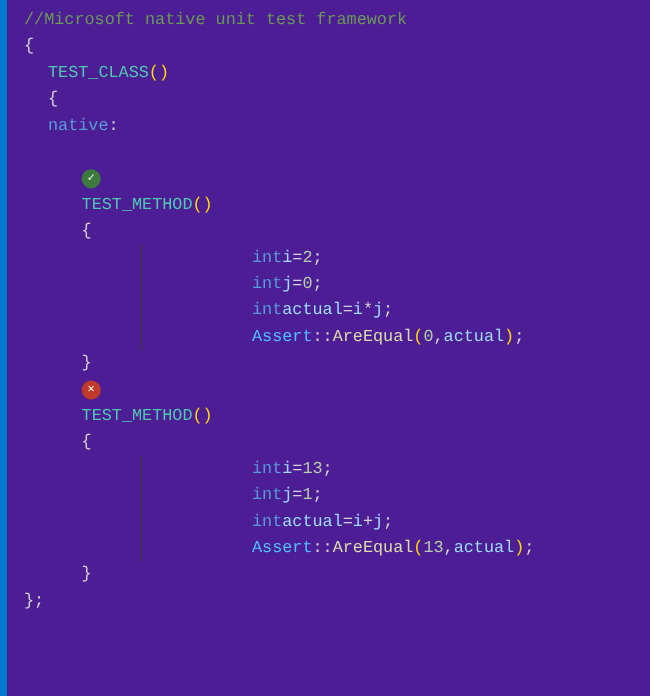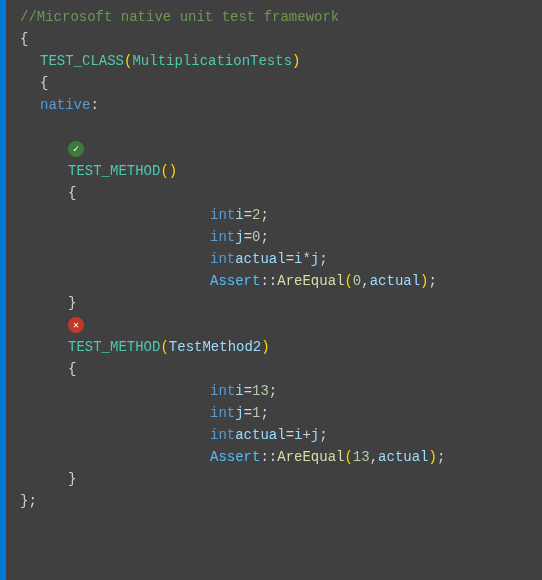--- a/index.html
+++ b/index.html
@@ -69,34 +69,33 @@
       position: relative;
     }
   </style>
 </head>
 <body>
 
 <div class="editor">
 
   <div style="width:6px; background:#0078d4; flex-shrink:0;"></div>
 
-  <div style="flex:1; background:#404040; padding: 6px 0 6px 6px; overflow:auto;">
+  <div style="flex:1; background:#4c1d95; padding: 6px 0 6px 6px; overflow:auto;">
 
     <div class="line-row">
       <span style="color:#6a9955;">//Microsoft native unit test framework</span>
     </div>
 
     <div class="line-row">
       <span style="color:#d4d4d4;">{</span>
     </div>
 
     <div class="line-row" style="padding-left: 28px;">
       <span style="color:#4ec9b0; font-weight:normal;">TEST_CLASS</span>
         <span style="color:#ffd700;">(</span>
-        <span style="color:#4ec9b0;">MultiplicationTests</span>
         <span style="color:#ffd700;">)</span>
     </div>
 
     <div class="line-row" style="padding-left: 28px;">
       <span style="color:#d4d4d4;">{</span>
     </div>
 
     <div class="line-row" style="padding-left: 28px;">
       <span style="color:#569cd6;">native</span>
         <span style="color:#d4d4d4;">:</span>
@@ -163,21 +162,20 @@
       <span style="color:#d4d4d4;">}</span>
     </div>
 
     <div class="line-row" style="padding-left: 56px; display:flex; align-items:center;">
       <span class="icon-fail" style="margin-right:4px;"></span>
     </div>
 
     <div class="line-row" style="padding-left: 56px;">
       <span style="color:#4ec9b0;">TEST_METHOD</span>
         <span style="color:#ffd700;">(</span>
-        <span style="color:#9cdcfe;">TestMethod2</span>
         <span style="color:#ffd700;">)</span>
     </div>
 
     <div class="line-row" style="padding-left: 56px;">
       <span style="color:#d4d4d4;">{</span>
     </div>
 
     <div style="position:relative; padding-left: 84px; border-left: 1px solid #3a3a3a; margin-left: 105px;">
 
       <div class="line-row" style="padding-left: 8px;">

